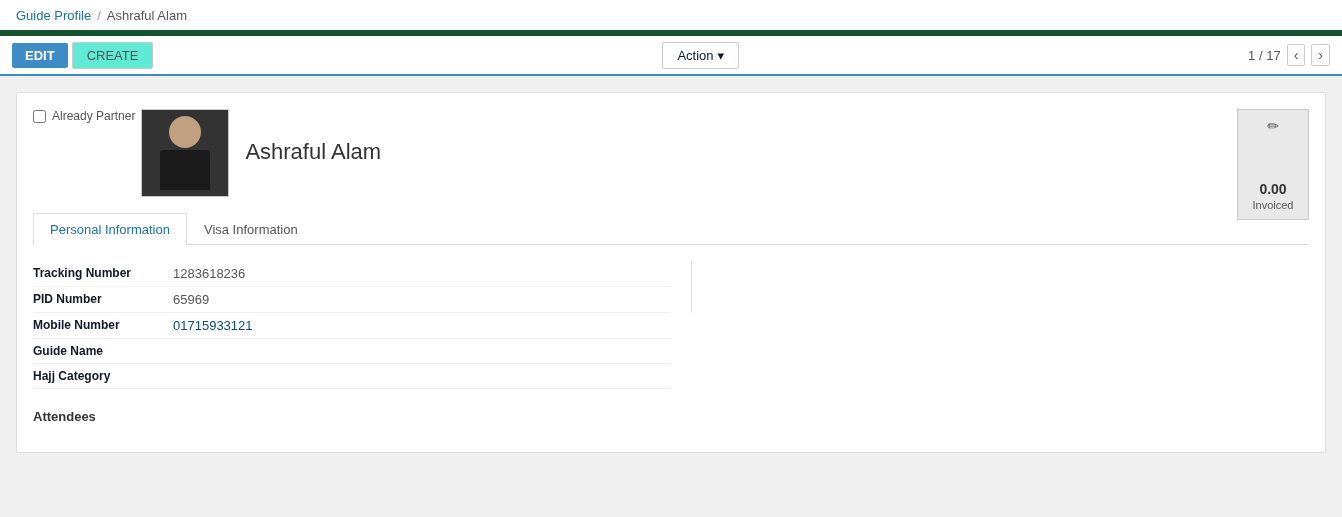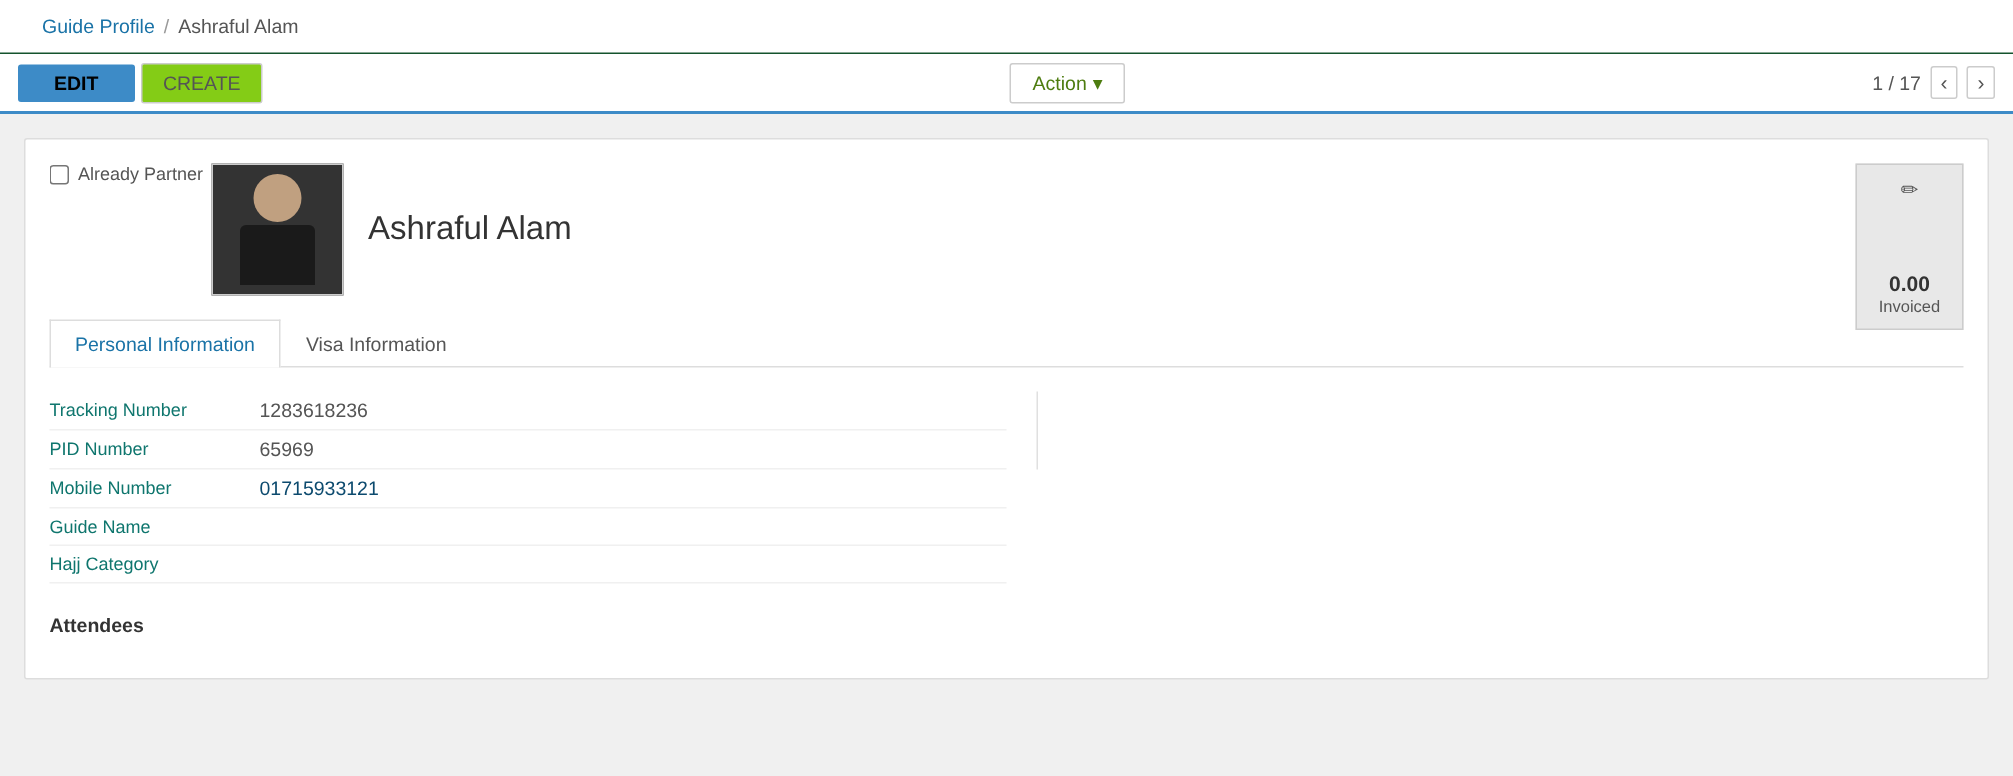--- a/index.html
+++ b/index.html
@@ -1,22 +1,22 @@
 <!DOCTYPE html>
 <html><head>
   <meta charset="utf-8">
   <style>
     * { box-sizing: border-box; margin: 0; padding: 0; }
     body { font-family: Arial, sans-serif; font-size: 13px; background: #f0f0f0; color: #333; }
 
     
     .top-nav {
       background: #fff;
-      border-bottom: 1px solid #14532d;
-      padding: 0 28px;
+      border-bottom: 6px solid #14532d;
+      padding: 0 16px;
       display: flex;
       align-items: center;
       height: 36px;
     }
     .breadcrumb {
       display: flex;
       align-items: center;
       gap: 6px;
       font-size: 13px;
     }
@@ -29,41 +29,41 @@
       background: #fff;
       border-bottom: 2px solid #3d8bc7;
       padding: 0 12px;
       display: flex;
       align-items: center;
       height: 40px;
       gap: 4px;
     }
     .btn-edit {
       background: #3d8bc7;
-      color: #000000;
+      color: #ffffff;
       border: none;
-      padding: 5px 24px;
+      padding: 5px 13px;
       font-size: 13px;
       font-weight: bold;
       cursor: pointer;
       border-radius: 2px;
     }
     .btn-create {
-      background: #84cc16;
+      background: #5eead4;
       color: #555;
       border: 1px solid #ccc;
       padding: 5px 14px;
       font-size: 13px;
       cursor: pointer;
       border-radius: 2px;
     }
     .action-dropdown {
       margin-left: auto;
       background: #fff;
-      color: #4d7c0f;
+      color: #0f172a;
       border: 1px solid #ccc;
       padding: 5px 14px;
       font-size: 13px;
       cursor: pointer;
       border-radius: 2px;
       display: flex;
       align-items: center;
       gap: 4px;
     }
     .nav-pagination {
@@ -205,23 +205,23 @@
       flex-direction: column;
       gap: 0;
     }
     .form-row {
       display: flex;
       align-items: flex-start;
       padding: 5px 0;
       border-bottom: 1px solid #f0f0f0;
     }
     .form-label {
-      font-weight: normal;
+      font-weight: bold;
       font-size: 12px;
-      color: #0f766e;
+      color: #0f172a;
       min-width: 140px;
       padding-right: 8px;
       flex-shrink: 0;
     }
     .form-value {
       font-size: 13px;
       color: #555;
     }
     .form-value.link { color: #0c4a6e; }
 

